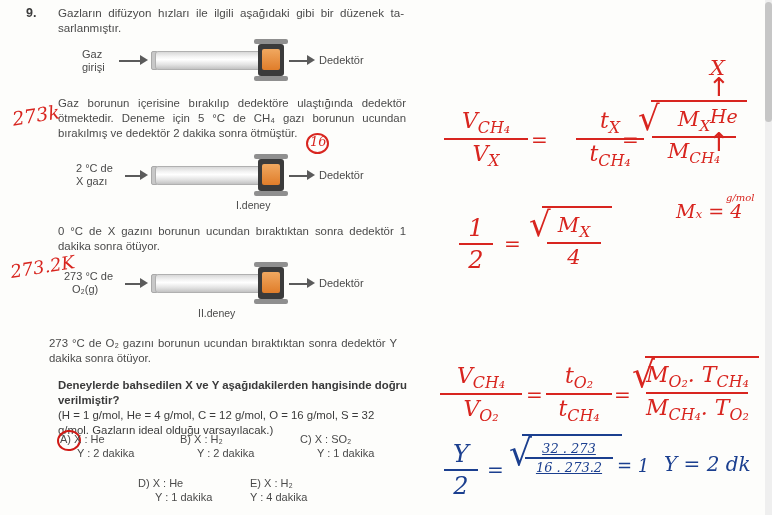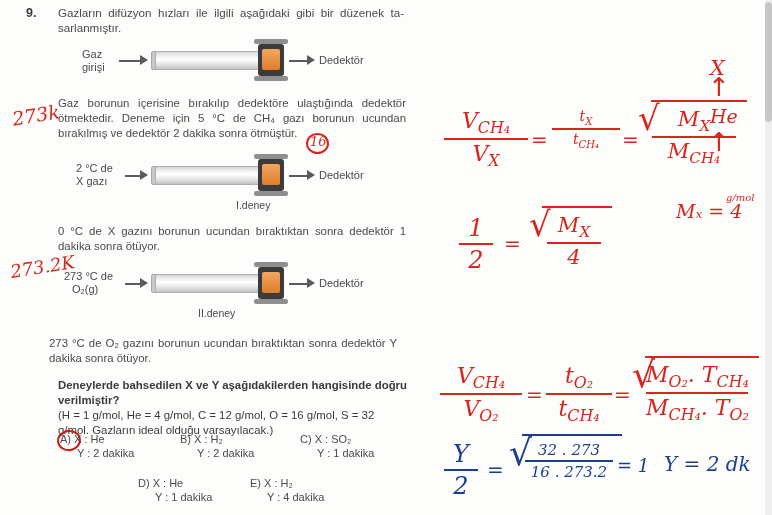--- a/index.html
+++ b/index.html
@@ -296,36 +296,36 @@
     <span style="margin-left:17px;">Y : 1 dakika</span>
   </div>
   <div class="choice" style="left:138px;top:476px;">
     <span>D)</span>
     <span>X : He</span><br>
     <span style="margin-left:17px;">Y : 1 dakika</span>
   </div>
   <div class="choice" style="left:250px;top:476px;">
     <span>E)</span>
     <span>X : H₂</span><br>
-    <span style="margin-left:17px;">Y : 4 dakika</span>
+    <span style="">Y : 4 dakika</span>
   </div>
 
   <div class="hw" style="left:12px;top:104px;font-size:19px;transform:rotate(-9deg);">273k</div>
   <div class="hw" style="left:10px;top:256px;font-size:18px;transform:rotate(-9deg);">273.2K</div>
 
   <div style="position:absolute;left:306px;top:133px;width:19px;height:17px;border:2px solid #d8251f;border-radius:50%;"></div>
   <div class="hw" style="left:310px;top:134px;font-size:13px;">16</div>
 
   <div class="frac" style="left:444px;top:108px;width:84px;font-size:22px;">
     <span class="num">V<span class="sub">CH₄</span></span>
     <span class="bar"></span>
     <span class="den">V<span class="sub">X</span></span>
   </div>
   <div class="hw" style="left:531px;top:128px;font-size:20px;">=</div>
-  <div class="frac" style="left:552px;top:108px;width:68px;font-size:14px;">
+  <div class="frac" style="left:576px;top:108px;width:68px;font-size:22px;">
     <span class="num">t<span class="sub">X</span></span>
     <span class="bar"></span>
     <span class="den">t<span class="sub">CH₄</span></span>
   </div>
   <div class="hw" style="left:622px;top:128px;font-size:20px;">=</div>
 
   <div class="radical" style="left:638px;top:98px;font-size:34px;">
     √<span class="vinc" style="width:96px;"></span>
   </div>
   <div class="frac" style="left:652px;top:107px;width:84px;font-size:21px;">
@@ -382,21 +382,21 @@
 
   <div class="frac blue" style="left:444px;top:440px;width:34px;font-size:24px;">
     <span class="num">Y</span>
     <span class="bar"></span>
     <span class="den">2</span>
   </div>
   <div class="hw blue" style="left:487px;top:458px;font-size:20px;">=</div>
   <div class="radical blue" style="left:509px;top:432px;font-size:36px;">
     √<span class="vinc" style="width:100px;"></span>
   </div>
-  <div class="frac blue" style="left:525px;top:441px;width:88px;font-size:15px;">
+  <div class="frac blue" style="left:525px;top:441px;width:88px;font-size:13px;text-decoration:underline;">
     <span class="num">32 . 273</span>
     <span class="bar"></span>
     <span class="den">16 . 273.2</span>
   </div>
   <div class="hw blue" style="left:617px;top:455px;font-size:18px;">= 1</div>
   <div class="hw blue" style="left:664px;top:452px;font-size:20px;">Y = 2 dk</div>
 
   <div class="scrollbar">
     <div class="scrollthumb"></div>
   </div>

